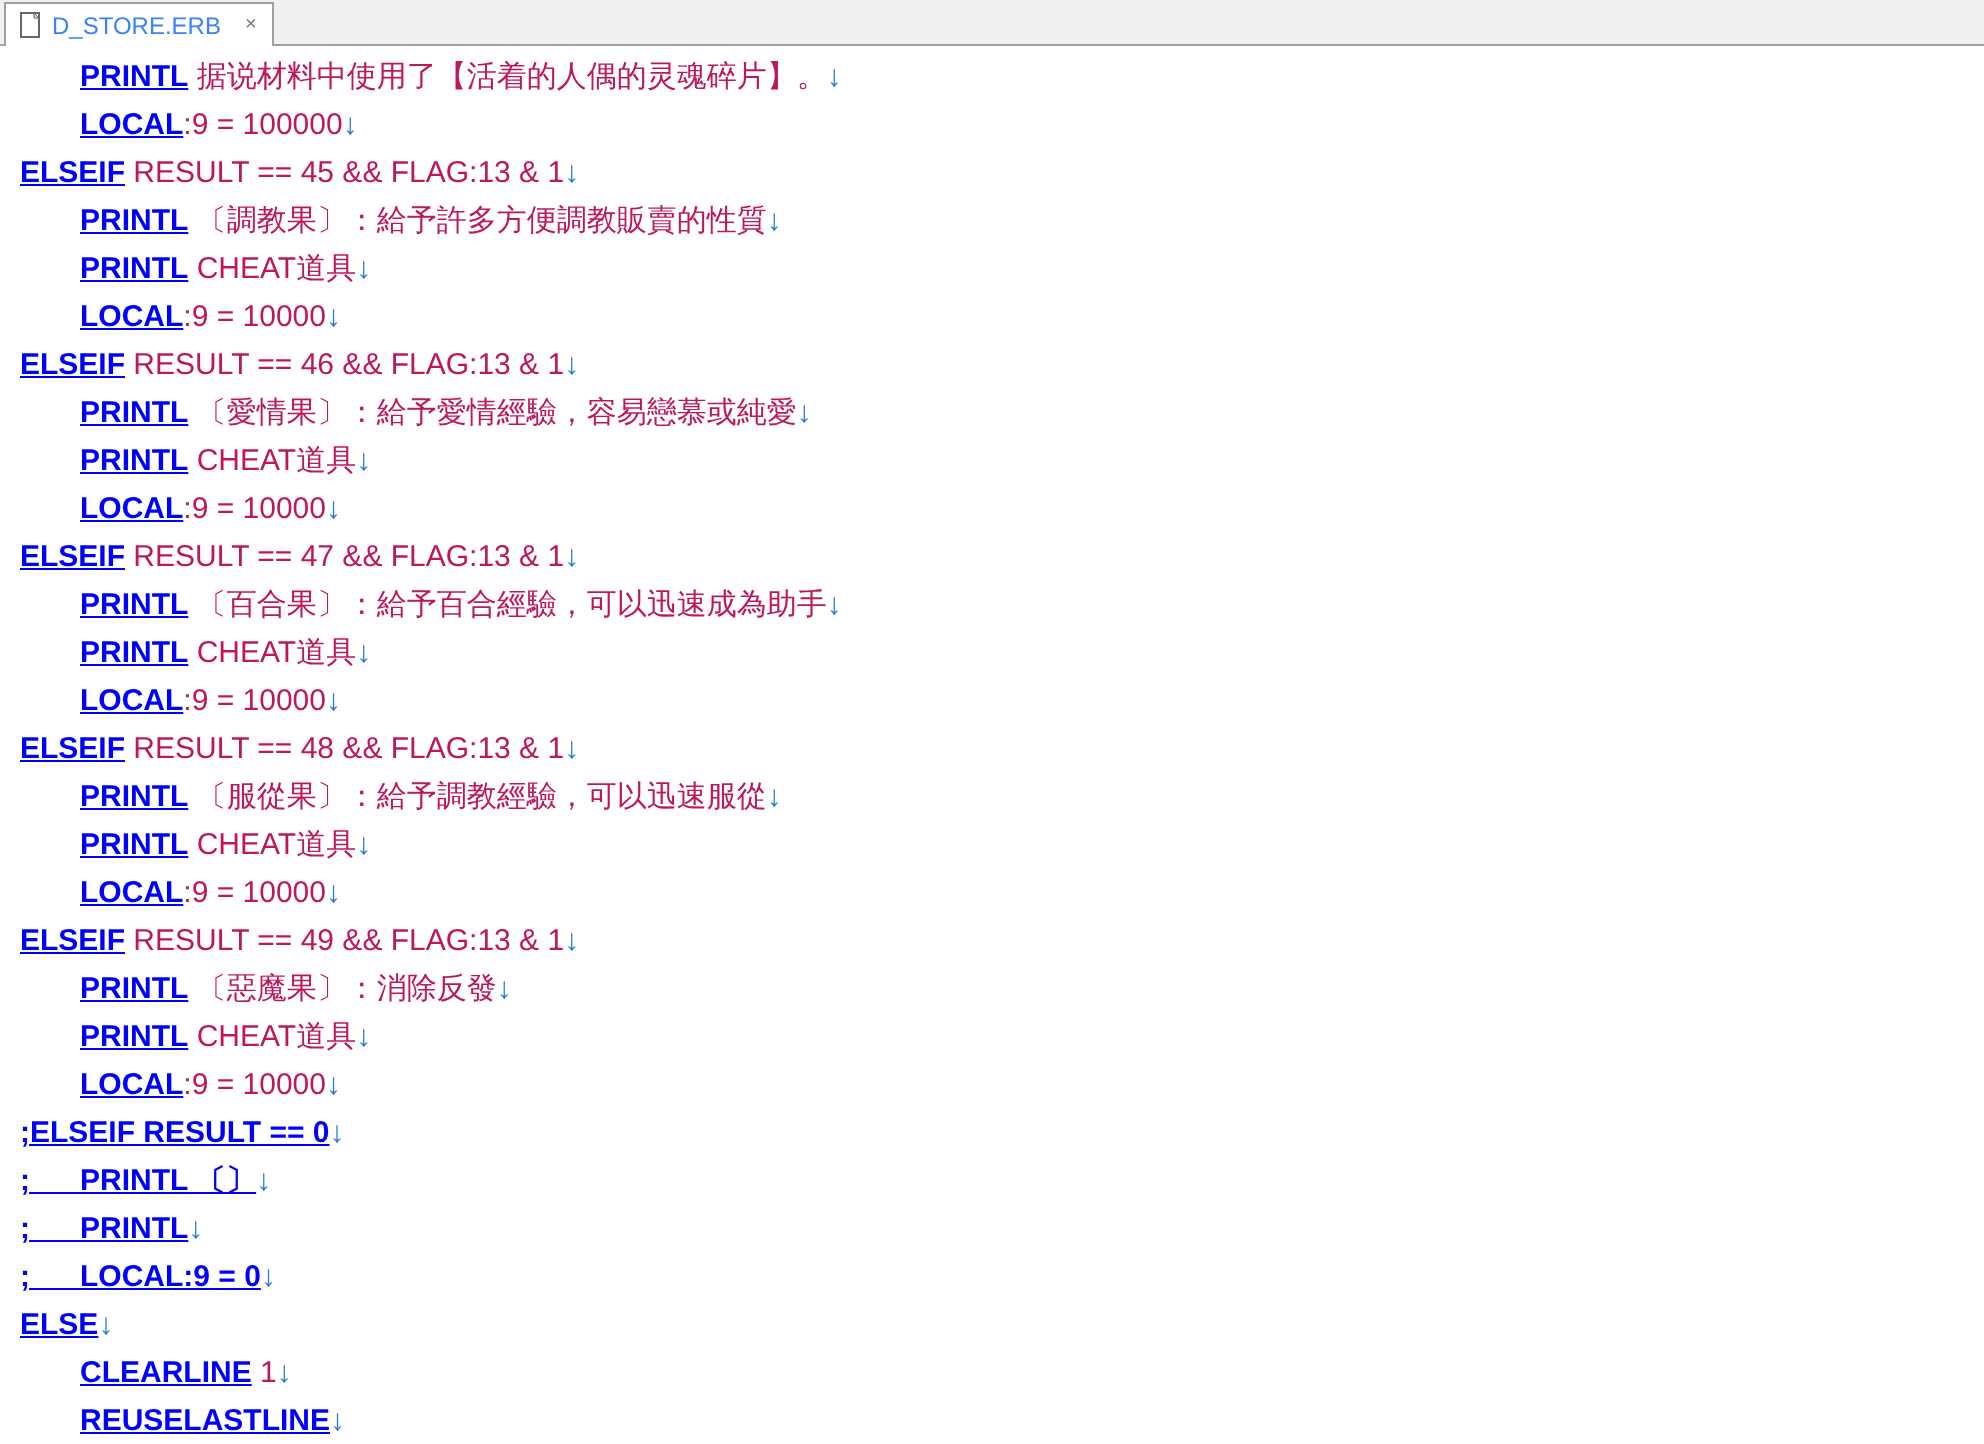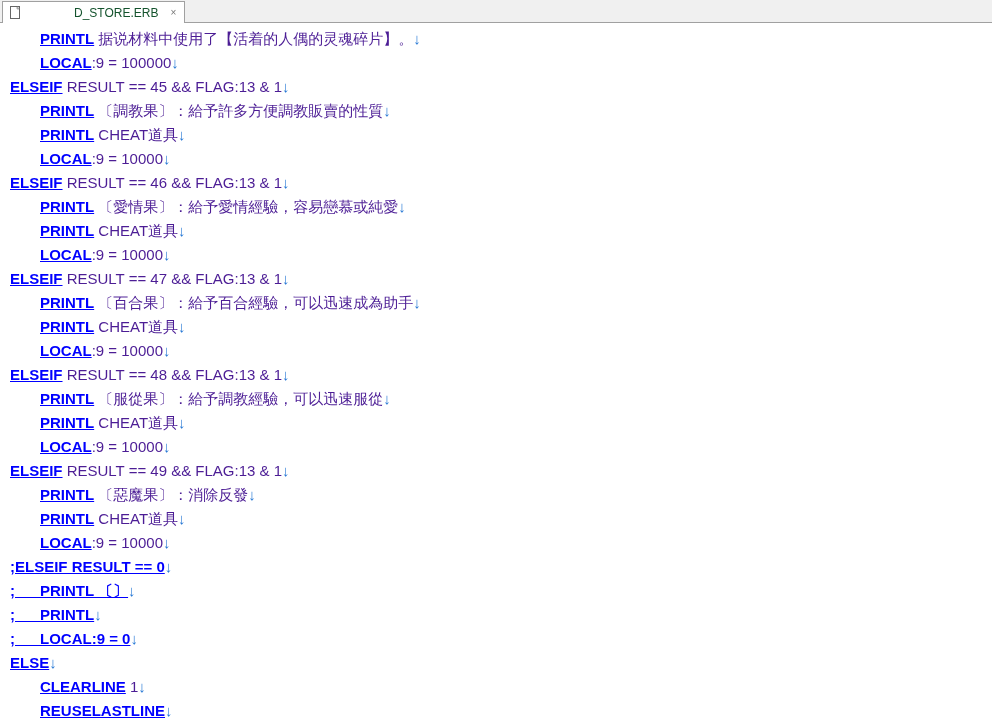--- a/index.html
+++ b/index.html
@@ -62,25 +62,25 @@
     line-height: 24px;
     white-space: pre;
     color: #000;
   }
   .code-line {
     display: block;
     min-height: 24px;
   }
   .indent1 { padding-left: 30px; }
   .kw { color: #0000ff; font-weight: bold; text-decoration: underline; }
-  .text { color: #4c1d95; }
+  .text { color: #be185d; }
   .eol {
     color: #2b7bd6;
   }
-  .tab-title { color: #14532d; margin-left: 48px; }
+  .tab-title { color: #3b82f6; }
 </style>
 </head>
 <body>
 
 <div class="tab-bar">
   <div class="tab">
     <span class="file-icon">
       <svg width="13" height="13" viewBox="0 0 13 13">
         <rect x="1.5" y="0.5" width="9" height="12" fill="#fff" stroke="#666" stroke-width="1"></rect>
         <path d="M8 0.5 L10.5 3 L8 3 Z" fill="#ddd" stroke="#666" stroke-width="0.5"></path>

